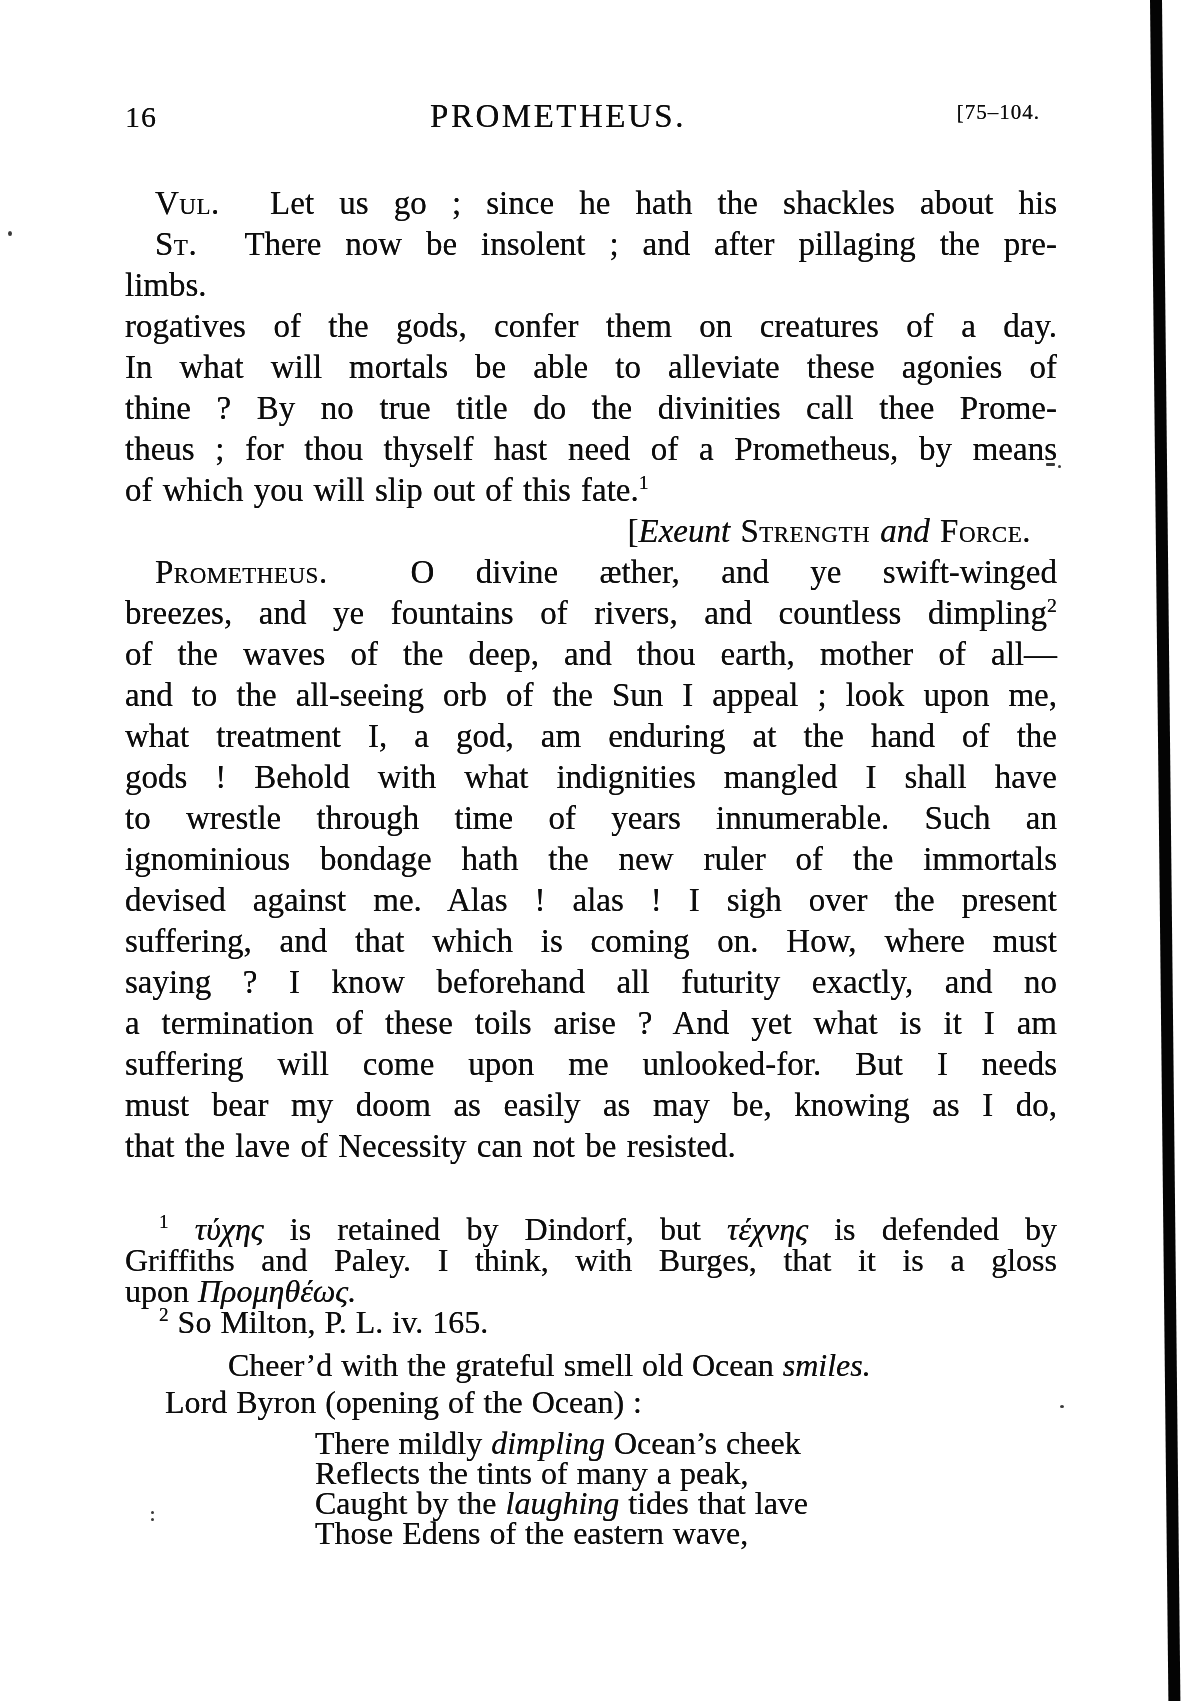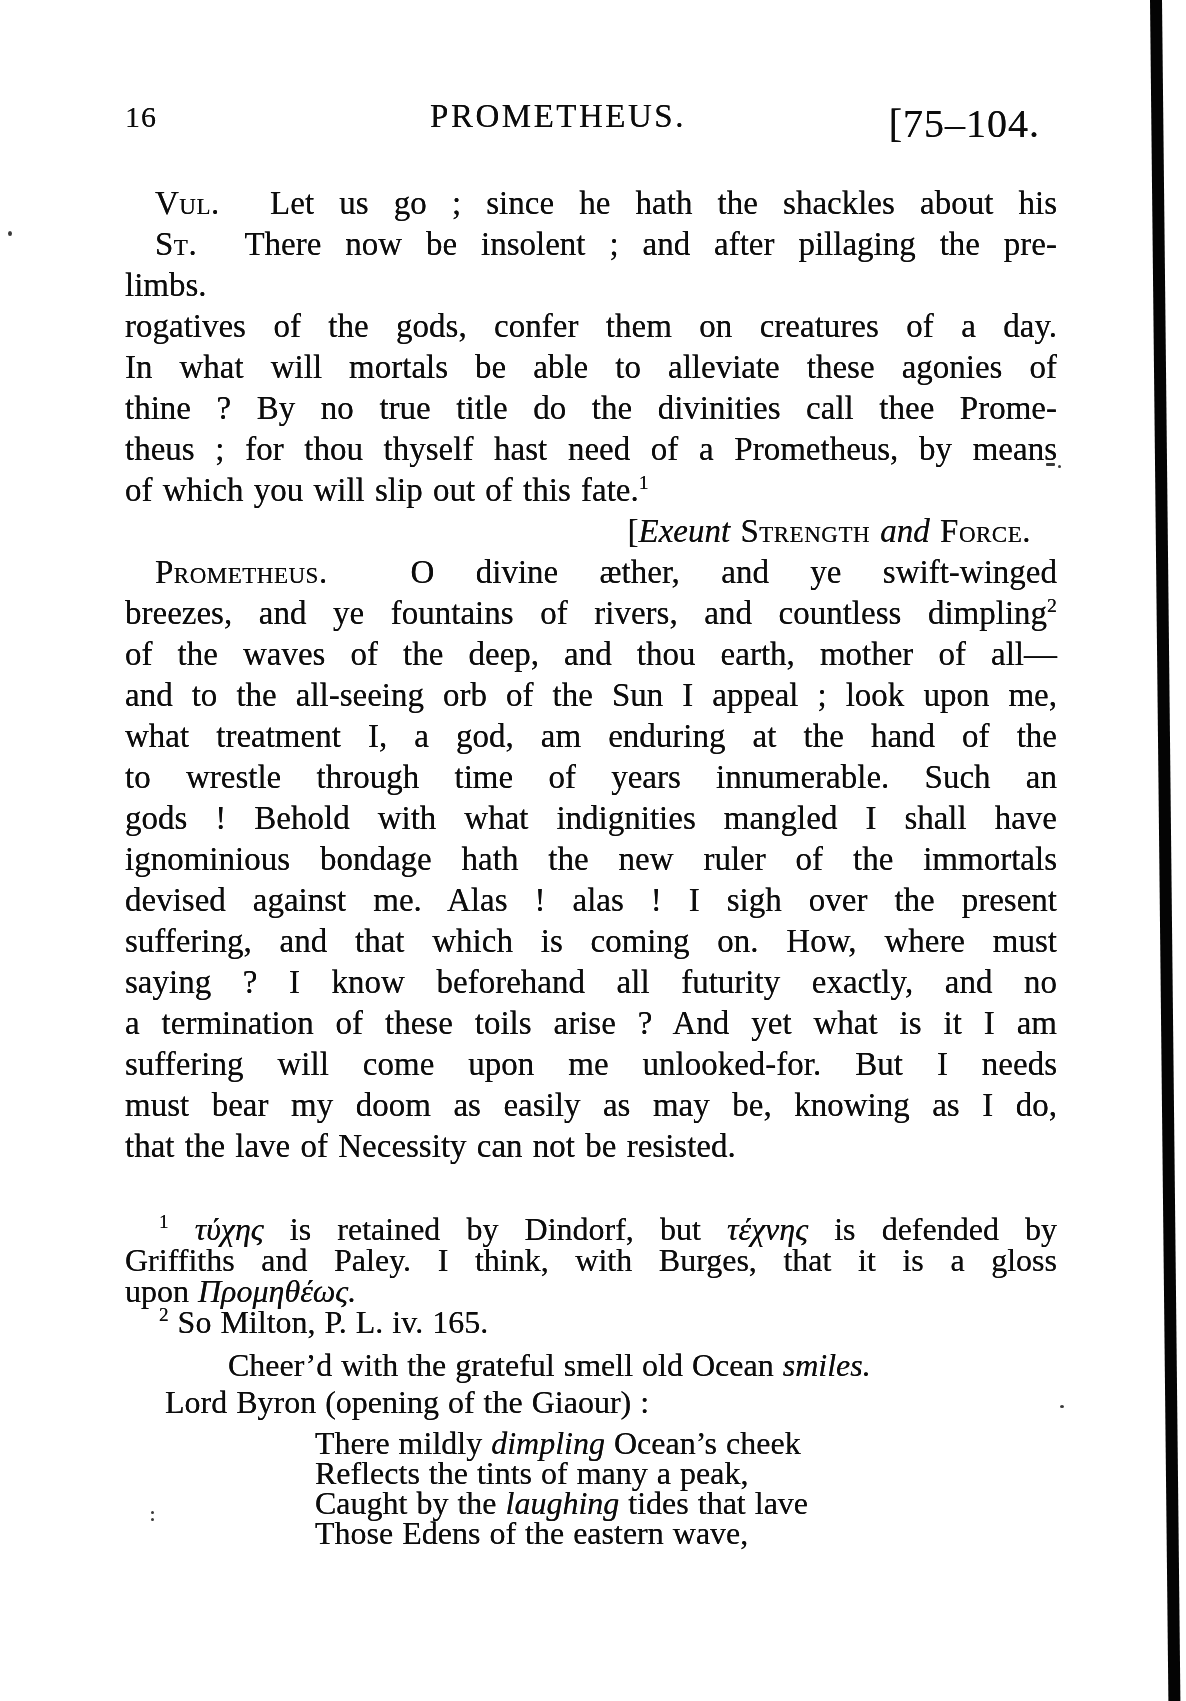--- a/index.html
+++ b/index.html
@@ -11,21 +11,21 @@
     -webkit-font-smoothing:antialiased;
   }
   .page{position:absolute;inset:0;}
   .ink{text-shadow:0 0 0.45px rgba(0,0,0,0.85);}
 
   
   .header{position:absolute;top:0;left:0;width:100%;height:160px;}
   .page-num{position:absolute;left:125px;top:100px;font-size:30px;letter-spacing:1px;text-align:right;}
   .head-title{position:absolute;left:558px;top:98px;transform:translateX(-50%);
     font-size:33px;letter-spacing:2.5px;}
-  .head-range{position:absolute;right:146px;top:100px;font-size:40px;letter-spacing:1px;}
+  .head-range{position:absolute;right:146px;top:100px;font-size:21px;letter-spacing:1px;}
 
   
   .body-text{position:absolute;left:125px;top:183px;width:932px;
     font-size:33px;line-height:41px;word-spacing:2px;}
   .line{text-align:justify;text-align-last:justify;white-space:normal;}
   .line.end{text-align-last:left;}
   .line.ind{padding-left:30px;}
   .line.stage{text-align:left;text-align-last:right;padding-right:26px;}
 
   
@@ -70,39 +70,39 @@
       <div class="line"><span class="rm">In what will mortals be able to alleviate these agonies of</span></div>
       <div class="line"><span class="rm">thine ?  By no true title do the divinities call thee Prome-</span></div>
       <div class="line"><span class="rm">theus ; for thou thyself hast need of a Prometheus, by means</span></div>
       <div class="line end"><span class="rm">of which you will slip out of this fate.</span><span class="sup">1</span></div>
       <div class="line stage"><span class="rm">[</span><span class="it">Exeunt </span><span class="sc">Strength</span><span class="it"> and </span><span class="sc">Force.</span></div>
       <div class="line ind"><span class="sc">Prometheus.</span><span class="rm">&nbsp; O divine æther, and ye swift-winged</span></div>
       <div class="line"><span class="rm">breezes, and ye fountains of rivers, and countless dimpling</span><span class="sup">2</span></div>
       <div class="line"><span class="rm">of the waves of the deep, and thou earth, mother of all—</span></div>
       <div class="line"><span class="rm">and to the all-seeing orb of the Sun I appeal ; look upon me,</span></div>
       <div class="line"><span class="rm">what treatment I, a god, am enduring at the hand of the</span></div>
+      <div class="line"><span class="rm">gods !  Behold with what indignities mangled I shall have</span></div>
       <div class="line"><span class="rm">to wrestle through time of years innumerable.  Such an</span></div>
-      <div class="line"><span class="rm">gods !  Behold with what indignities mangled I shall have</span></div>
       <div class="line"><span class="rm">ignominious bondage hath the new ruler of the immortals</span></div>
       <div class="line"><span class="rm">devised against me.  Alas ! alas ! I sigh over the present</span></div>
       <div class="line"><span class="rm">suffering, and that which is coming on.  How, where must</span></div>
       <div class="line"><span class="rm">saying ?  I know beforehand all futurity exactly, and no</span></div>
       <div class="line"><span class="rm">a termination of these toils arise ?  And yet what is it I am</span></div>
       <div class="line"><span class="rm">suffering will come upon me unlooked-for.  But I needs</span></div>
       <div class="line"><span class="rm">must bear my doom as easily as may be, knowing as I do,</span></div>
       <div class="line end"><span class="rm">that the lave of Necessity can not be resisted.</span></div>
     </div>
 
   <div class="footnotes">
       <div class="line ind"><span class="sup">1</span><span class="grk"> τύχης</span><span class="rm"> is retained by Dindorf, but </span><span class="grk">τέχνης</span><span class="rm"> is defended by</span></div>
       <div class="line"><span class="rm">Griffiths and Paley.  I think, with Burges, that it is a gloss</span></div>
       <div class="line end"><span class="rm">upon </span><span class="grk">Προμηθέως.</span></div>
       <div class="line ind end"><span class="sup">2</span><span class="rm"> So Milton, P. L. iv. 165.</span></div>
       <div class="line quote end"><span class="rm">Cheer’d with the grateful smell old Ocean </span><span class="it">smiles.</span></div>
-      <div class="line byron end"><span class="rm">Lord Byron (opening of the Giaour) :</span></div>
+      <div class="line byron end"><span class="rm">Lord Byron (opening of the Ocean) :</span></div>
       <div class="line poem poemfirst end"><span class="rm">There mildly </span><span class="it">dimpling</span><span class="rm"> Ocean’s cheek</span></div>
       <div class="line poem end"><span class="rm">Reflects the tints of many a peak,</span></div>
       <div class="line poem end"><span class="rm">Caught by the </span><span class="it">laughing</span><span class="rm"> tides that lave</span></div>
       <div class="line poem end"><span class="rm">Those Edens of the eastern wave,</span></div>
     </div>
 
   <div class="gutter-line"></div>
 
   <div class="speck" style="left:8px;top:231px;width:4px;height:5px;"></div>
   <div class="speck" style="left:1046px;top:463px;width:9px;height:3px;border-radius:1px;"></div>

